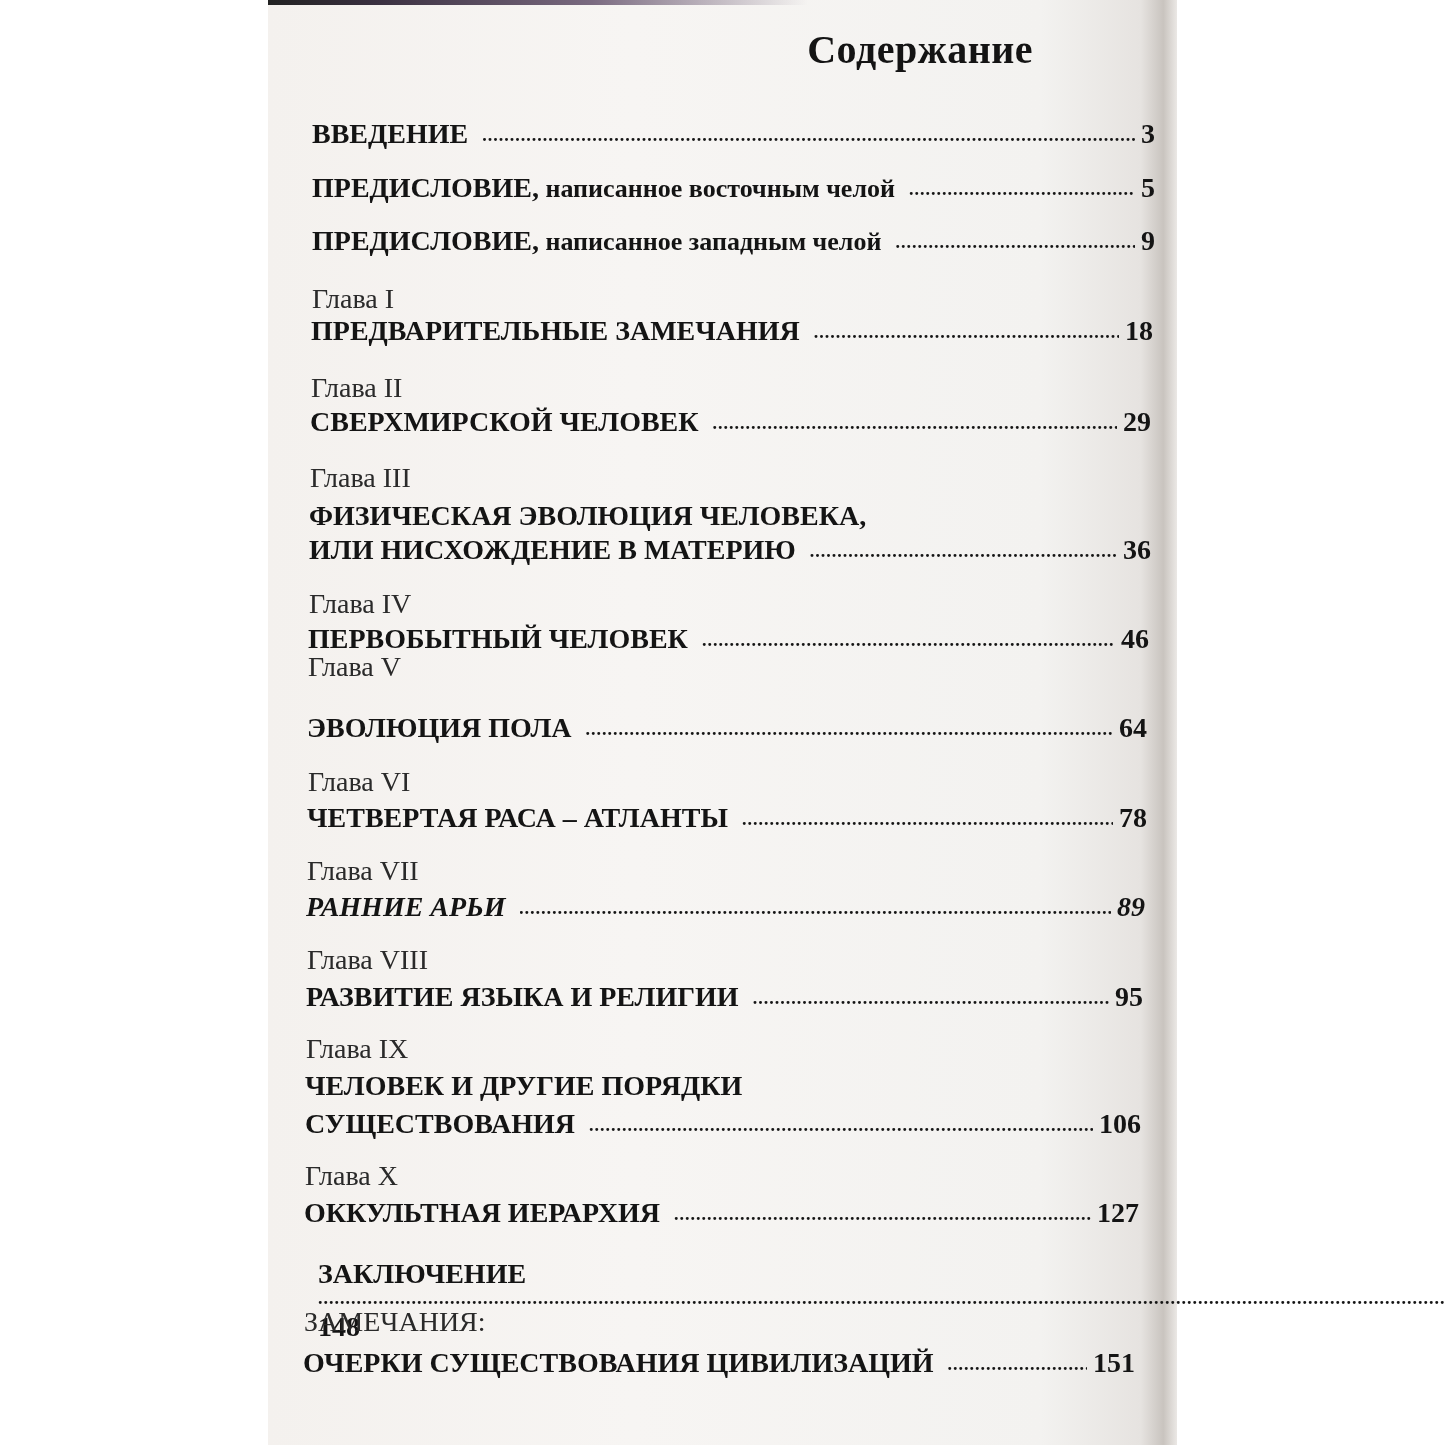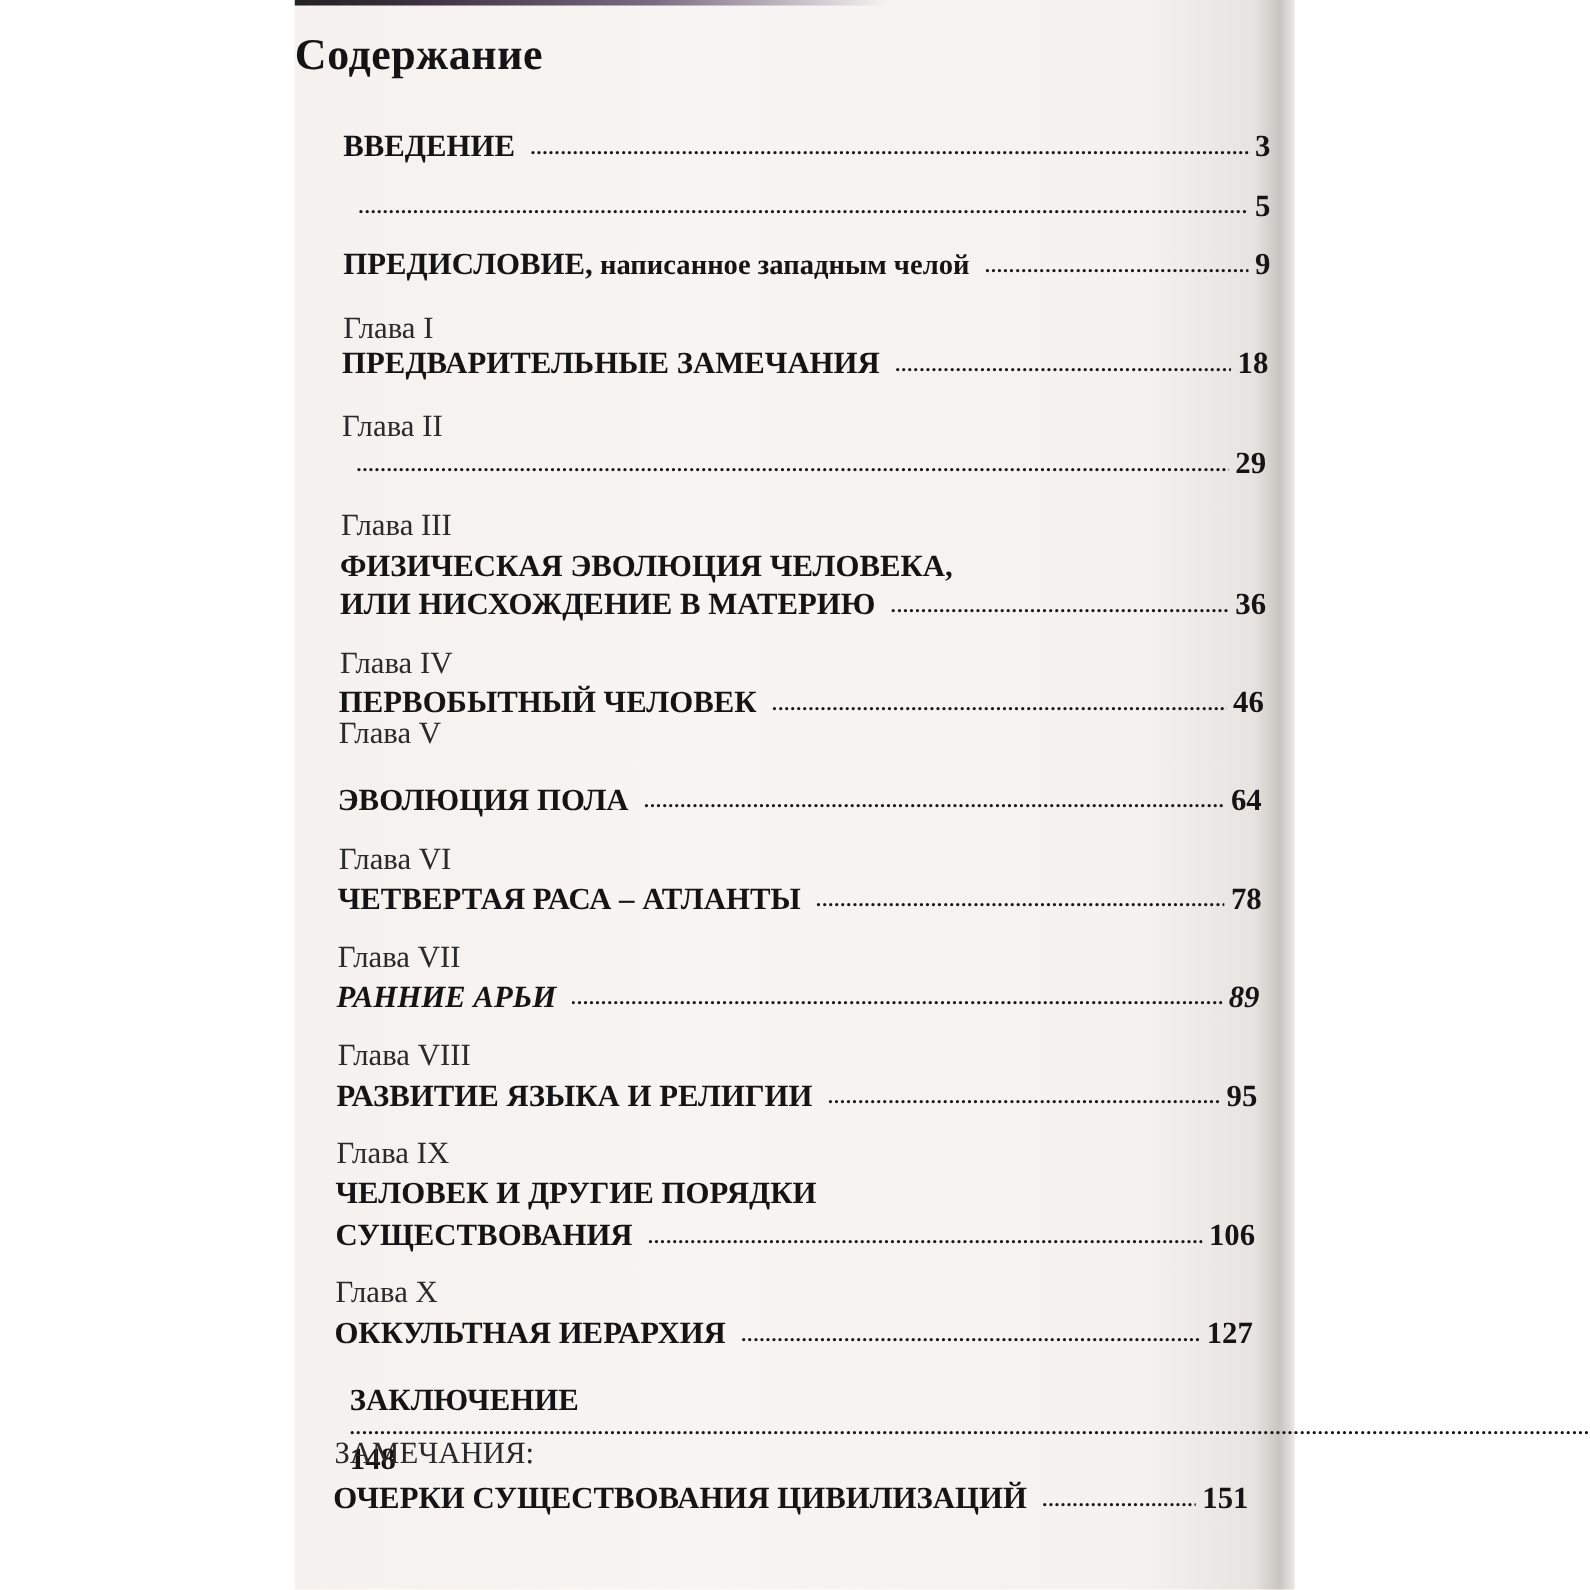--- a/index.html
+++ b/index.html
@@ -26,21 +26,21 @@
       top: 0;
       width: 540px;
       height: 5px;
       background: linear-gradient(90deg, #222 0%, #3a3040 20%, #7a6a80 60%, rgba(200,190,205,0) 100%);
     }
     .title {
       position: absolute;
       left: 0;
       width: 765px;
       top: 26px;
-      text-align: left;
+      text-align: right;
       font-size: 40px;
       font-weight: bold;
       letter-spacing: 0.5px;
     }
     .entry {
       position: absolute;
       display: flex;
       align-items: baseline;
       font-weight: bold;
       font-size: 28px;
@@ -82,20 +82,23 @@
 
   <div class="title">Содержание</div>
 
   <div class="entry" style="left:44px; right:22px; top:118px;">
     <span class="label">ВВЕДЕНИЕ</span>
     <span class="leader"></span>
     <span class="pg">3</span>
   </div>
 
   <div class="entry" style="left:44px; right:22px; top:172px;">
+    <span class="label">
+      <span>ПРЕДИСЛОВИЕ,</span><span class="rest"> написанное восточным челой</span>
+    </span>
     <span class="leader"></span>
     <span class="pg">5</span>
   </div>
 
   <div class="entry" style="left:44px; right:22px; top:225px;">
     <span class="label">
       <span>ПРЕДИСЛОВИЕ,</span><span class="rest"> написанное западным челой</span>
     </span>
     <span class="leader"></span>
     <span class="pg">9</span>
@@ -103,20 +106,21 @@
 
   <div class="chapter" style="left:44px; top:283px;">Глава I</div>
   <div class="entry" style="left:43px; right:24px; top:315px;">
     <span class="label">ПРЕДВАРИТЕЛЬНЫЕ ЗАМЕЧАНИЯ</span>
     <span class="leader"></span>
     <span class="pg">18</span>
   </div>
 
   <div class="chapter" style="left:43px; top:372px;">Глава II</div>
   <div class="entry" style="left:42px; right:26px; top:406px;">
+    <span class="label">СВЕРХМИРСКОЙ ЧЕЛОВЕК</span>
     <span class="leader"></span>
     <span class="pg">29</span>
   </div>
 
   <div class="chapter" style="left:42px; top:462px;">Глава III</div>
   <div class="multiline" style="left:41px; top:500px;">ФИЗИЧЕСКАЯ ЭВОЛЮЦИЯ ЧЕЛОВЕКА,</div>
   <div class="entry" style="left:41px; right:26px; top:534px;">
     <span class="label">ИЛИ НИСХОЖДЕНИЕ В МАТЕРИЮ</span>
     <span class="leader"></span>
     <span class="pg">36</span>

